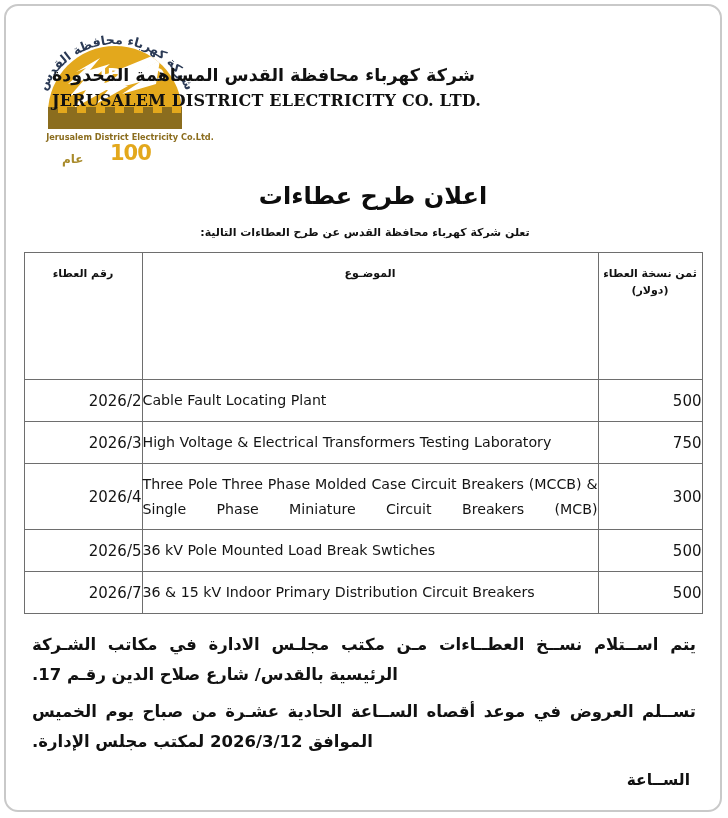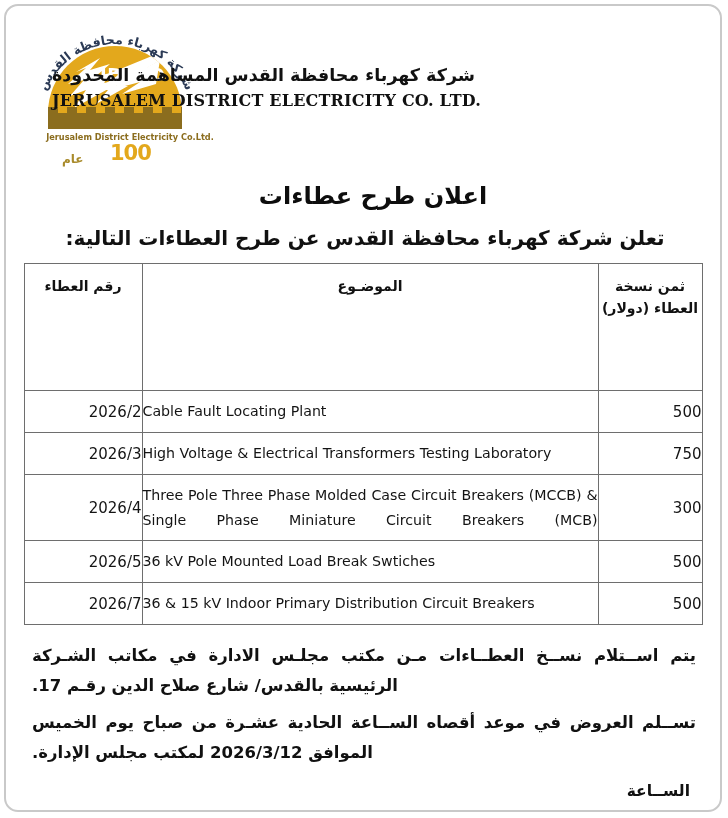--- a/index.html
+++ b/index.html
@@ -177,21 +177,21 @@
     font-family: "DejaVu Sans", sans-serif;
     font-size: 24px;
     font-weight: bold;
     color: #0d0d0d;
     margin: 4px 0 0 0;
     padding-left: 20px;
   }
   .sub-title {
     text-align: center;
     font-family: "DejaVu Sans", sans-serif;
-    font-size: 20px;
+    font-size: 11px;
     font-weight: bold;
     color: #111111;
     margin-top: 16px;
     padding-left: 4px;
   }
 
   
   .tender-table {
     margin: 13px auto 0 auto;
     width: 678px;
@@ -204,21 +204,21 @@
     padding: 0;
     vertical-align: middle;
   }
   .col-price   { width: 104px; }
   .col-subject { width: 456px; }
   .col-number  { width: 118px; }
 
   .tender-table thead th {
     height: 114px;
     font-family: "DejaVu Sans", sans-serif;
-    font-size: 14px;
+    font-size: 11px;
     font-weight: bold;
     color: #111111;
     text-align: center;
     vertical-align: top;
     padding-top: 12px;
     line-height: 1.55;
   }
   th.th-subject, th.th-number {
     vertical-align: top;
   }

